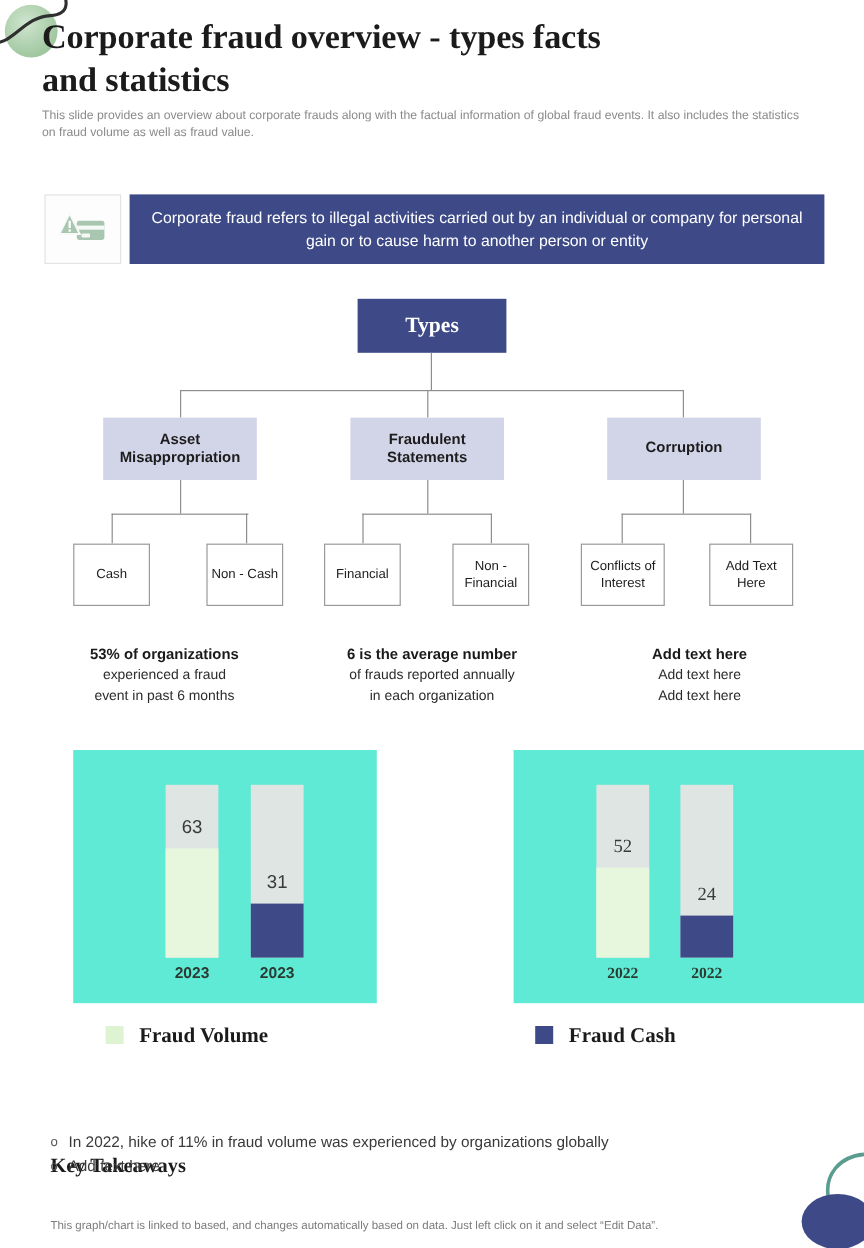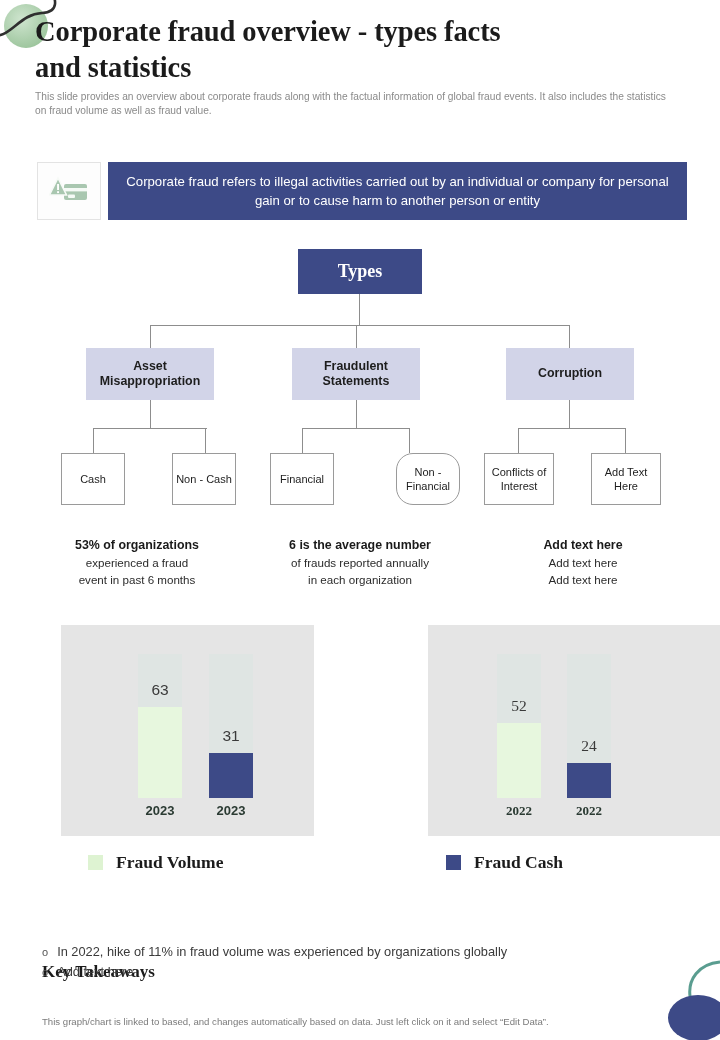--- a/index.html
+++ b/index.html
@@ -59,34 +59,34 @@
     background: #d2d4e8; color: #1d1d1d;
     font-weight: bold; font-size: 12.4px; line-height: 1.25;
   }
   .n2a { left: 86px; } .n2b { left: 292px; } .n2c { left: 506px; }
   .node-l3 {
     top: 213px; width: 64px; height: 52px;
     background: #ffffff; border: 1px solid #9a9a9a; color: #1d1d1d;
     font-size: 11px; line-height: 1.28;
   }
   .n3a { left: 61px; }  .n3b { left: 172px; }
-  .n3c { left: 270px; } .n3d { left: 396px; border-radius: 17px; }
+  .n3c { left: 270px; } .n3d { left: 377px; }
   .n3e { left: 484px; width: 70px; } .n3f { left: 591px; width: 70px; }
   .conn { position: absolute; background: #8d8d8d; }
 
   
   .stats { position: absolute; left: 0; top: 537px; width: 720px; height: 62px; }
   .stat { position: absolute; text-align: center; font-size: 11.6px; line-height: 1.45; color: #2b2b2b; }
   .stat .hl { font-weight: bold; font-size: 12.4px; color: #1a1a1a; }
   .s1 { left: 44px; width: 186px; }
   .s2 { left: 258px; width: 204px; }
   .s3 { left: 490px; width: 186px; }
 
   
-  .chart-panel { position: absolute; background: #e5e5e5; padding-left: 44px; }
+  .chart-panel { position: absolute; background: #5eead4; padding-left: 44px; }
   .cp-left  { left: 61px;  top: 625px; width: 253px; height: 211px; }
   .cp-right { left: 428px; top: 625px; width: 300px; height: 211px; font-family: Liberation Serif, serif; }
   .bar-wrap { position: absolute; bottom: 38px; width: 44px; height: 144px; }
   .bar-track { position: absolute; inset: 0; background: #dfe5e3; }
   .bar-fill { position: absolute; left: 0; right: 0; bottom: 0; }
   .bar-val {
     position: absolute; left: 0; right: 0; text-align: center;
     font-size: 15.5px; color: #3a3a3a;
   }
   .bar-label {

